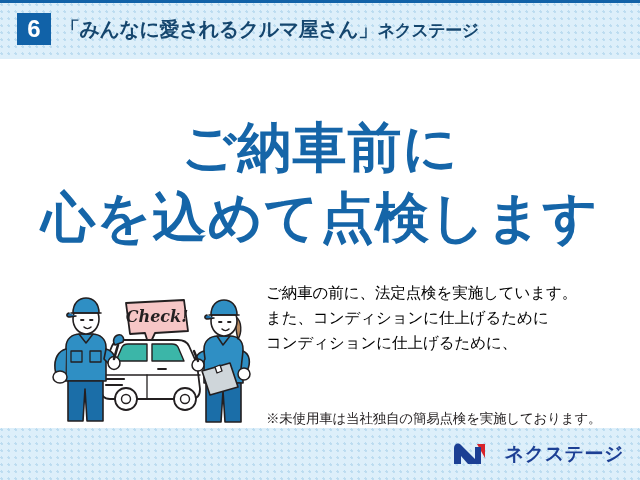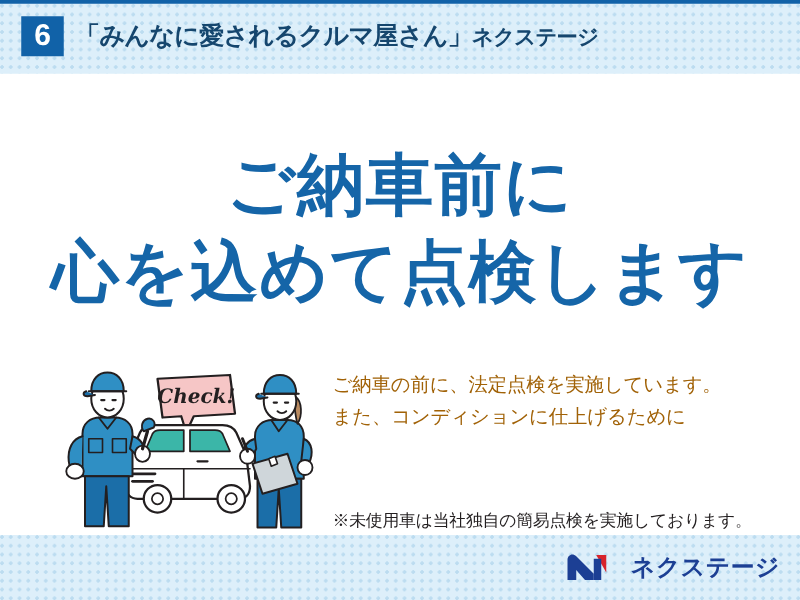--- a/index.html
+++ b/index.html
@@ -105,41 +105,41 @@
     top: 104px;
     font-size: 54px;
     line-height: 60px;
     font-family: Liberation Serif, serif;
   }
 
   
   #body-copy {
     position: absolute;
     left: 266px;
-    top: 212px;
+    top: 196px;
     width: 360px;
-    color: #a16207;
+    color: #000000;
     font-size: 15.5px;
     line-height: 25px;
     font-family: Liberation Sans, sans-serif;
     letter-spacing: -0.1px;
   }
   #body-copy .line {
     white-space: nowrap;
     display: block;
   }
   #body-note {
     position: absolute;
     left: 266px;
     top: 325px;
     width: 370px;
     color: #231f20;
     font-size: 13.5px;
     line-height: 19px;
-    font-family: Liberation Mono, monospace;
+    font-family: Liberation Sans, sans-serif;
     white-space: nowrap;
     letter-spacing: -0.2px;
   }
 
   
   #illustration {
     position: absolute;
     left: 52px;
     top: 205px;
     width: 210px;
@@ -275,20 +275,21 @@
           </g>
         </g>
 
         <text x="105" y="33" font-family="DejaVu Serif, Liberation Serif, serif" font-size="16" font-style="italic" font-weight="bold" fill="#231f20" text-anchor="middle">Check!</text>
       </svg>
     </div>
 
     <div id="body-copy">
       <span class="line">ご納車の前に、法定点検を実施しています。</span>
       <span class="line">また、コンディションに仕上げるために</span>
+      <span class="line">コンディションに仕上げるために、</span>
     </div>
 
     <div id="body-note">※未使用車は当社独自の簡易点検を実施しております。</div>
 
   </div>
 
   <div id="footer-band" class="dot-band"></div>
 
   <div id="brand-logo">
     <svg class="mark" width="34" height="24" viewBox="0 0 34 24" xmlns="http://www.w3.org/2000/svg">

